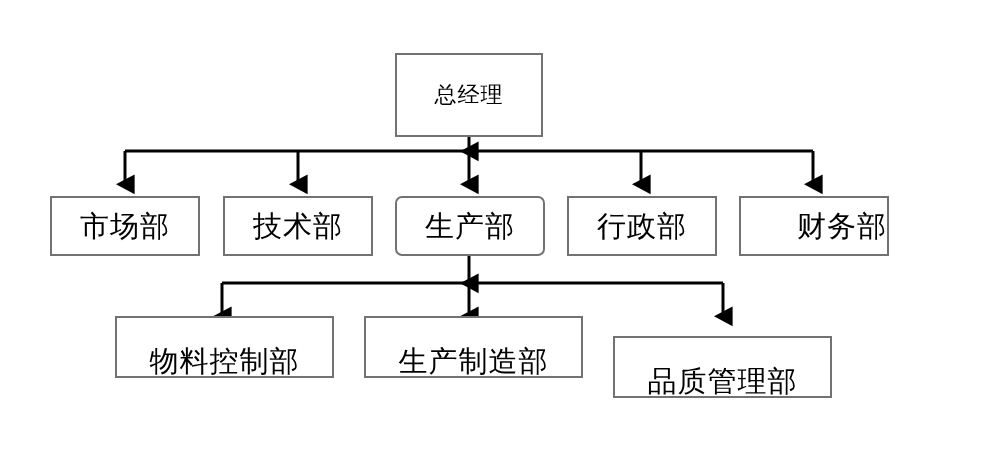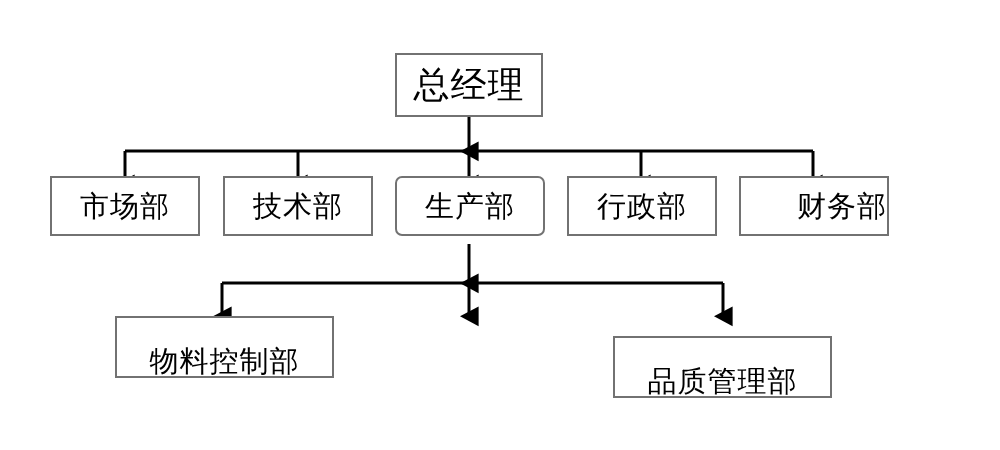--- a/index.html
+++ b/index.html
@@ -31,26 +31,26 @@
     z-index: 3;
   }
   .node-label {
     display: block;
   }
   
   #node-gm {
     left: 395px;
     top: 53px;
     width: 148px;
-    height: 64px;
-    font-size: 36px;
+    height: 84px;
+    font-size: 22px;
   }
   
   .lvl2 {
-    top: 176px;
+    top: 196px;
     width: 150px;
     height: 60px;
     font-size: 29px;
   }
   #node-market    { left: 50px; }
   #node-tech      { left: 223px; }
   #node-prod      { left: 395px; border-radius: 7px; }
   #node-admin     { left: 567px; }
   #node-finance   { left: 739px; justify-content: flex-end; }
   
@@ -125,17 +125,20 @@
   <div class="node lvl2" id="node-admin">
     <span class="node-label">行政部</span>
   </div>
   <div class="node lvl2" id="node-finance">
     <span class="node-label">财务部</span>
   </div>
 
   <div class="node lvl3" id="node-material">
     <span class="node-label">物料控制部</span>
   </div>
+  <div class="node lvl3" id="node-manufact">
+    <span class="node-label">生产制造部</span>
+  </div>
   <div class="node lvl3" id="node-quality">
     <span class="node-label">品质管理部</span>
   </div>
 
 </div>
 
 </body></html>

